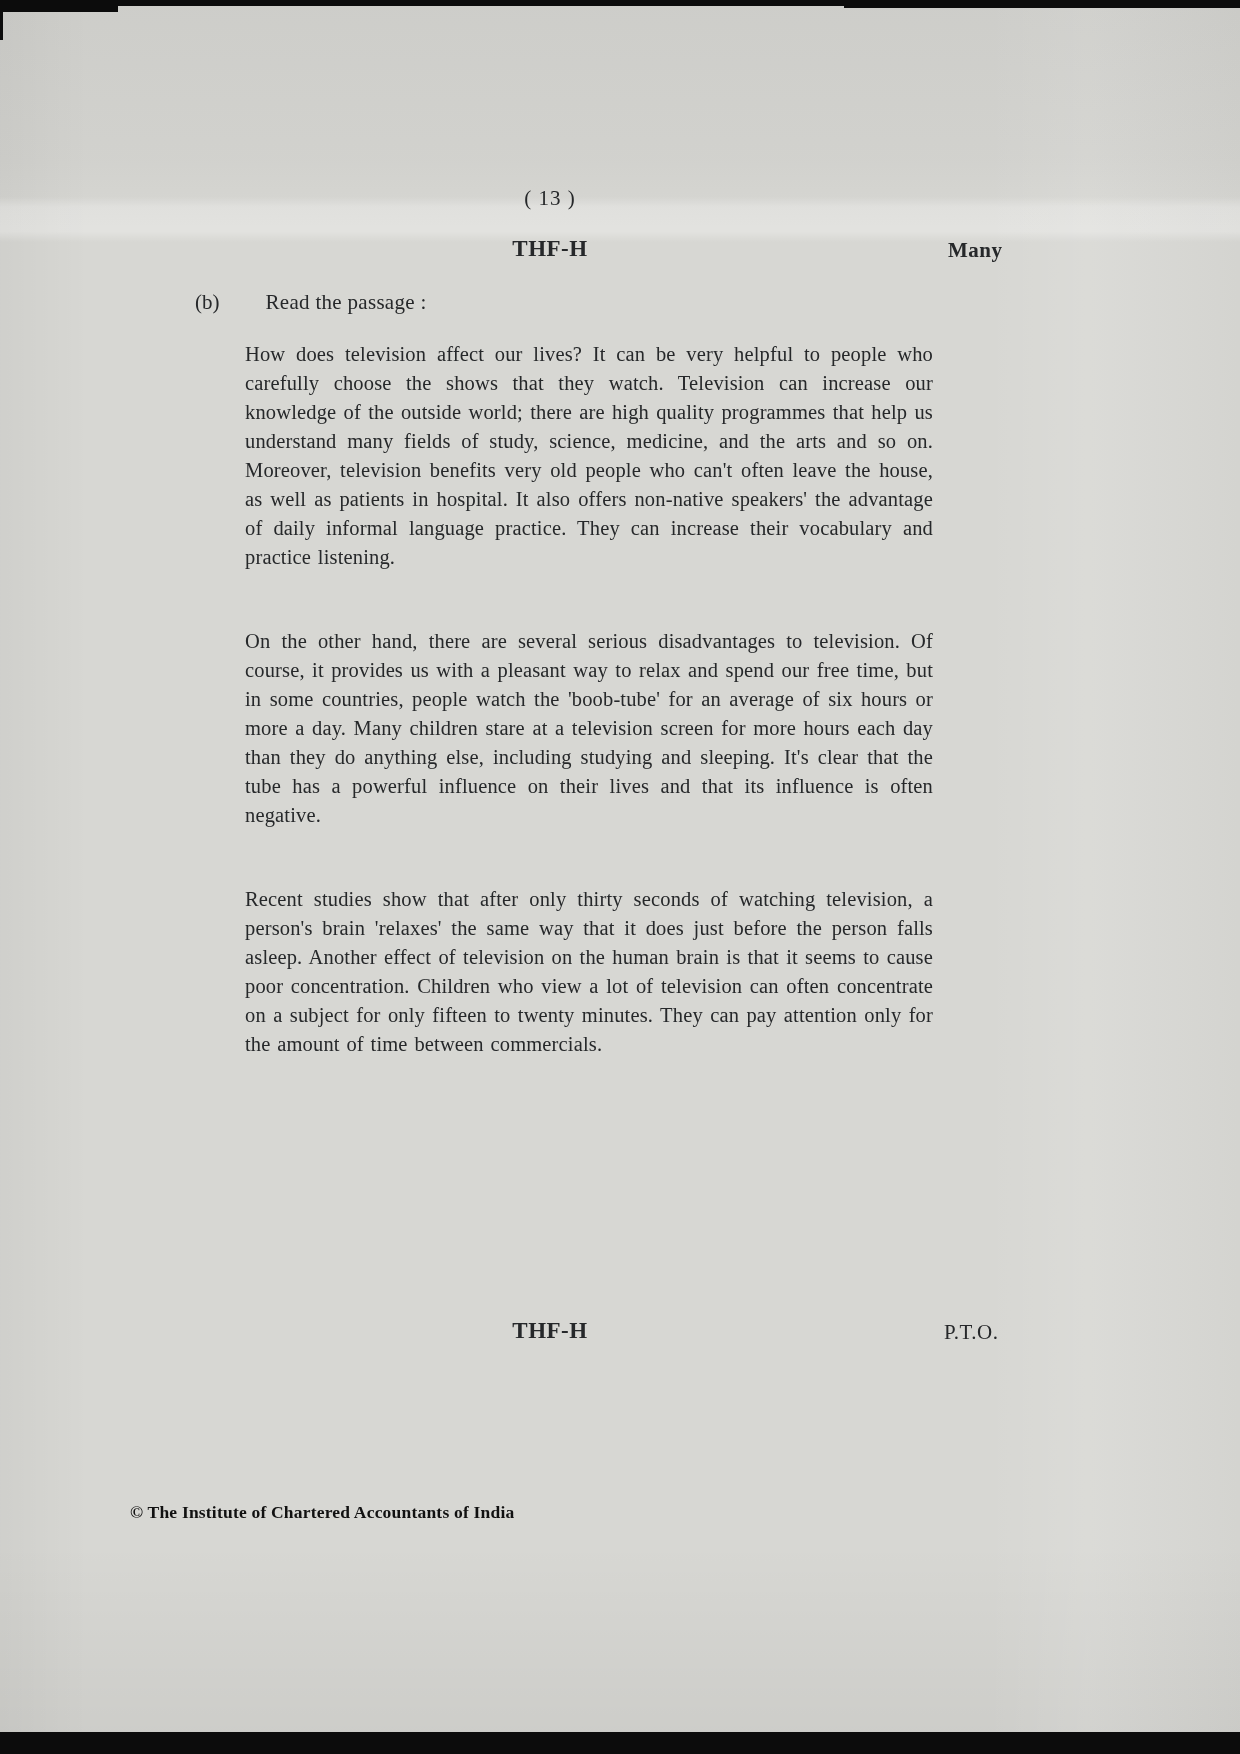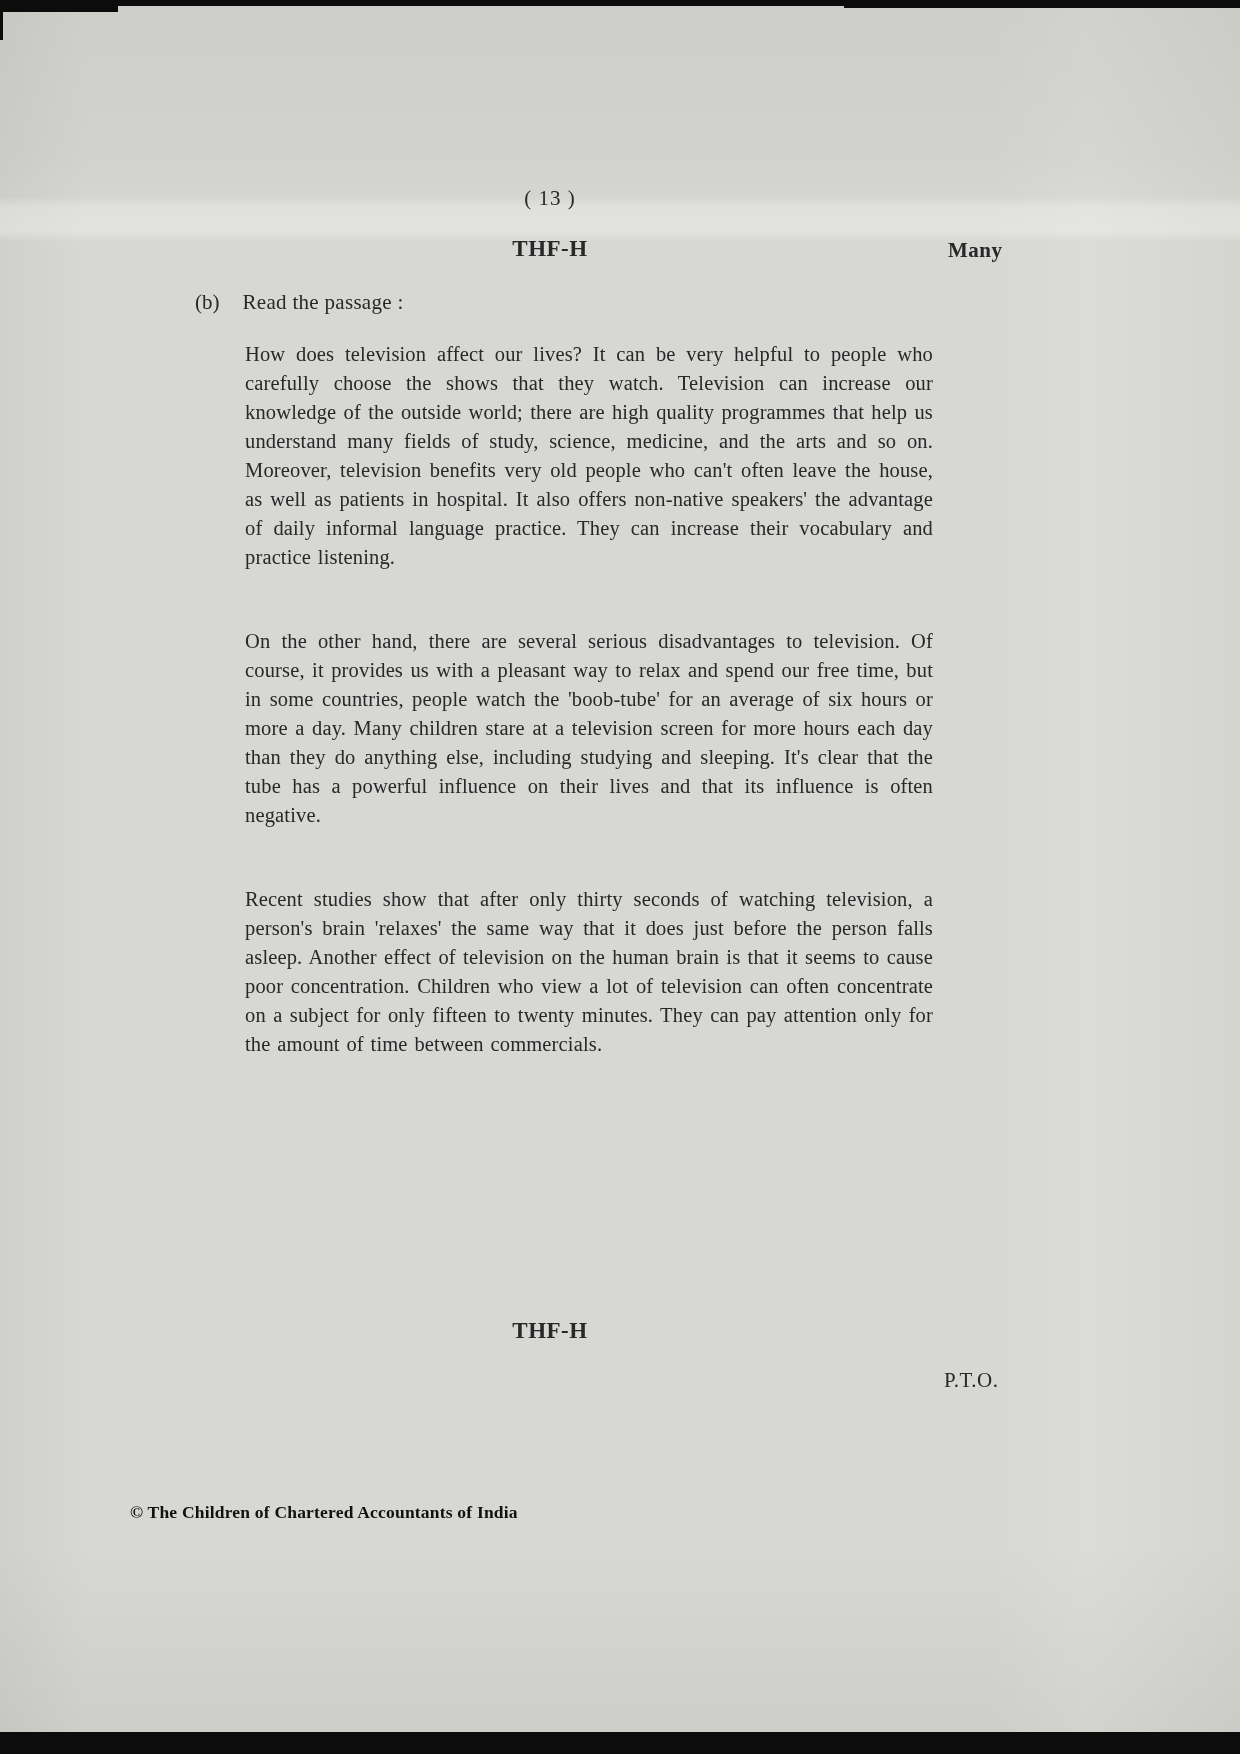--- a/index.html
+++ b/index.html
@@ -70,21 +70,21 @@
     font-size: 21px;
     letter-spacing: 0.5px;
   }
   .question-row {
     position: absolute;
     top: 290px;
     left: 195px;
     font-size: 21px;
   }
   .question-label { display: inline-block; }
-  .instruction { display: inline-block; margin-left: 23px; letter-spacing: 0.3px; }
+  .instruction { display: inline-block; margin-left: 46px; letter-spacing: 0.3px; }
 
   .passage {
     position: absolute;
     top: 340px;
     left: 245px;
     width: 688px;
   }
   .passage p {
     margin: 0 0 55px 0;
     font-size: 20.5px;
@@ -109,21 +109,20 @@
     font-weight: bold;
     font-size: 23px;
     letter-spacing: 0.5px;
   }
   .pto-label {
     position: absolute;
     top: 2px;
     left: 944px;
     font-size: 21px;
     letter-spacing: 0.5px;
-    margin-top: 48px;
   }
 
   .copyright {
     position: absolute;
     top: 1502px;
     left: 130px;
     font-weight: bold;
     font-size: 17.5px;
     color: #111;
     letter-spacing: 0.2px;
@@ -155,15 +154,15 @@
     <p>How does television affect our lives? It can be very helpful to people who carefully choose the shows that they watch. Television can increase our knowledge of the outside world; there are high quality programmes that help us understand many fields of study, science, medicine, and the arts and so on. Moreover, television benefits very old people who can't often leave the house, as well as patients in hospital. It also offers non-native speakers' the advantage of daily informal language practice. They can increase their vocabulary and practice listening.</p>
     <p>On the other hand, there are several serious disadvantages to television. Of course, it provides us with a pleasant way to relax and spend our free time, but in some countries, people watch the 'boob-tube' for an average of six hours or more a day. Many children stare at a television screen for more hours each day than they do anything else, including studying and sleeping. It's clear that the tube has a powerful influence on their lives and that its influence is often negative.</p>
     <p>Recent studies show that after only thirty seconds of watching television, a person's brain 'relaxes' the same way that it does just before the person falls asleep. Another effect of television on the human brain is that it seems to cause poor concentration. Children who view a lot of television can often concentrate on a subject for only fifteen to twenty minutes. They can pay attention only for the amount of time between commercials.</p>
   </div>
 
   <div class="footer-row">
     <div class="footer-code">THF-H</div>
     <div class="pto-label">P.T.O.</div>
   </div>
 
-  <div class="copyright">© The Children of Chartered Accountants of India</div>
+  <div class="copyright">© The Institute of Chartered Accountants of India</div>
 
 </div>
 
 </body></html>

